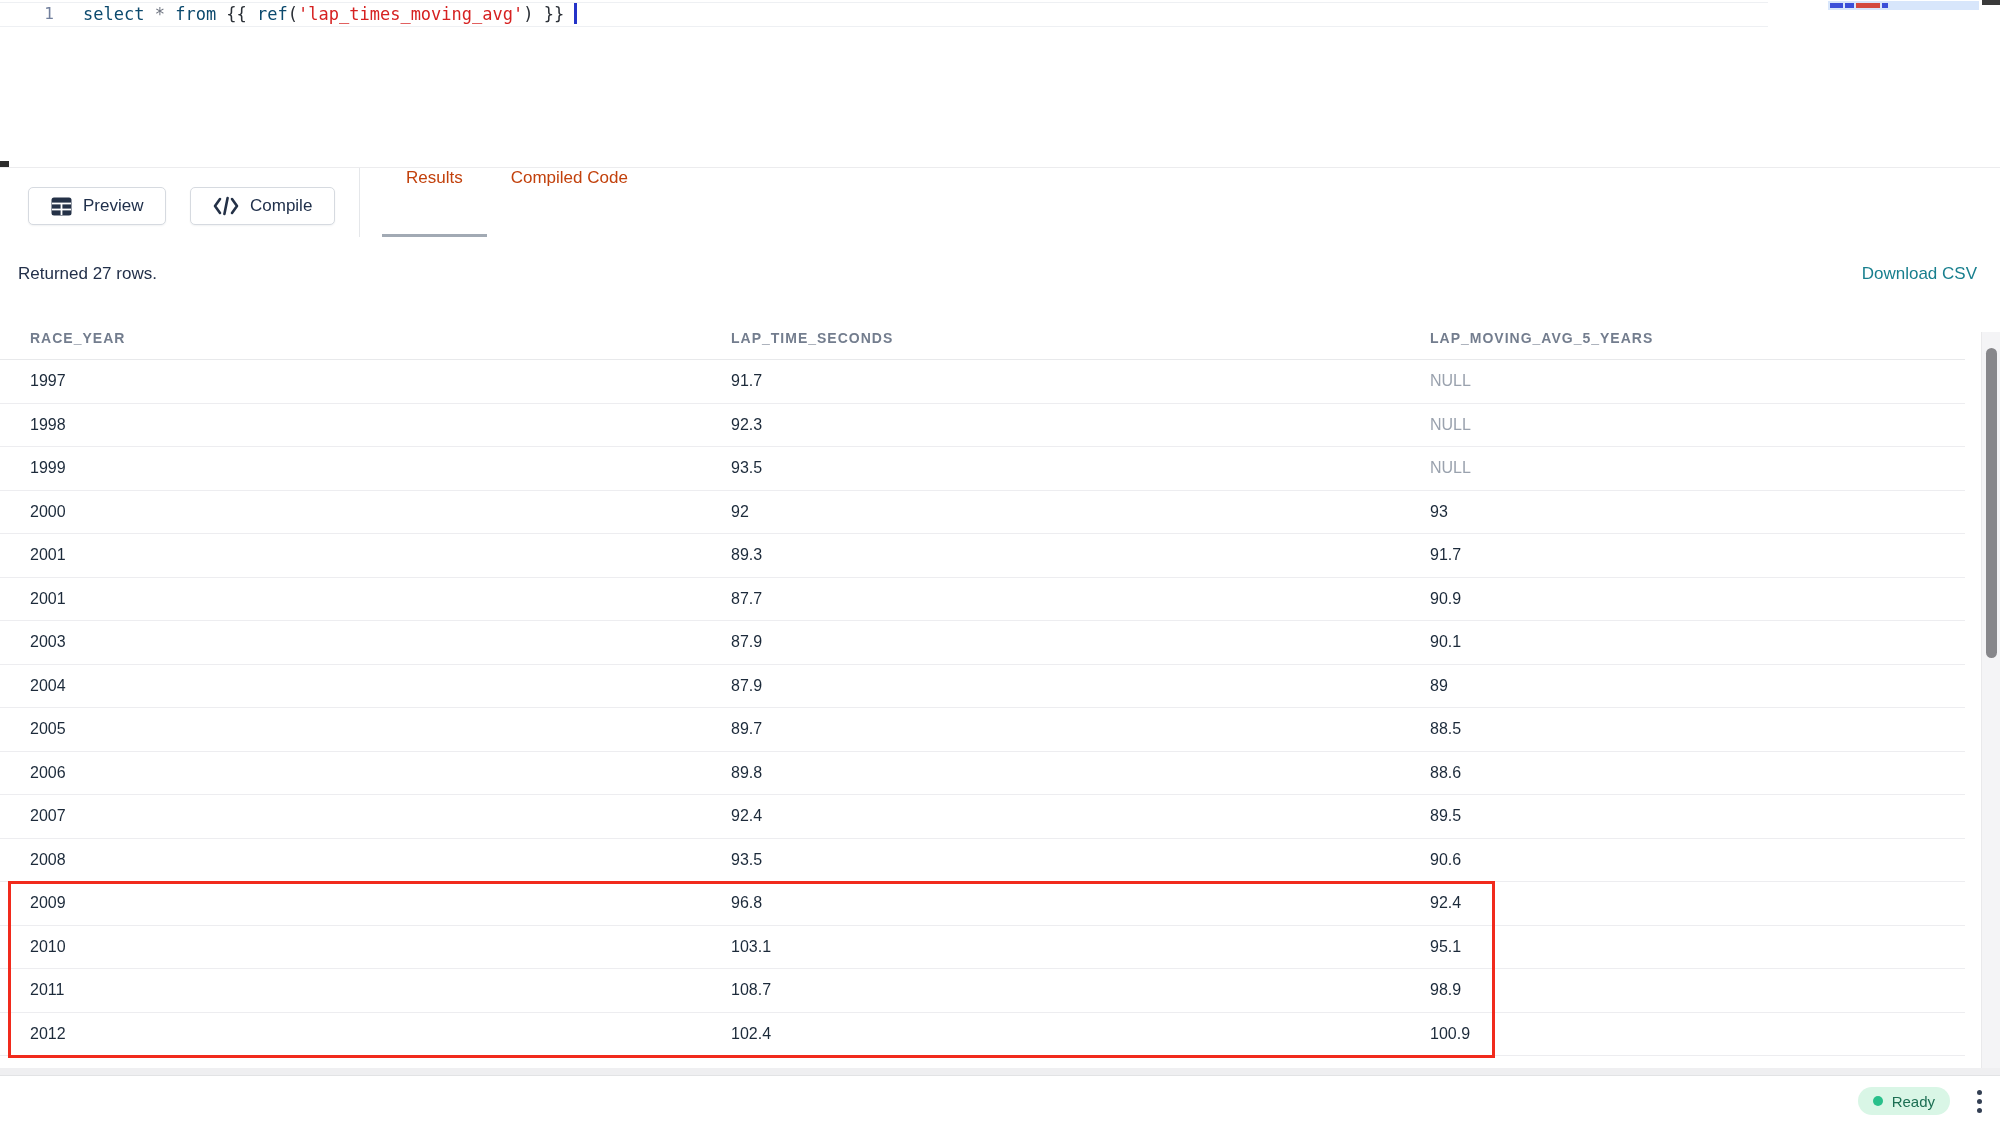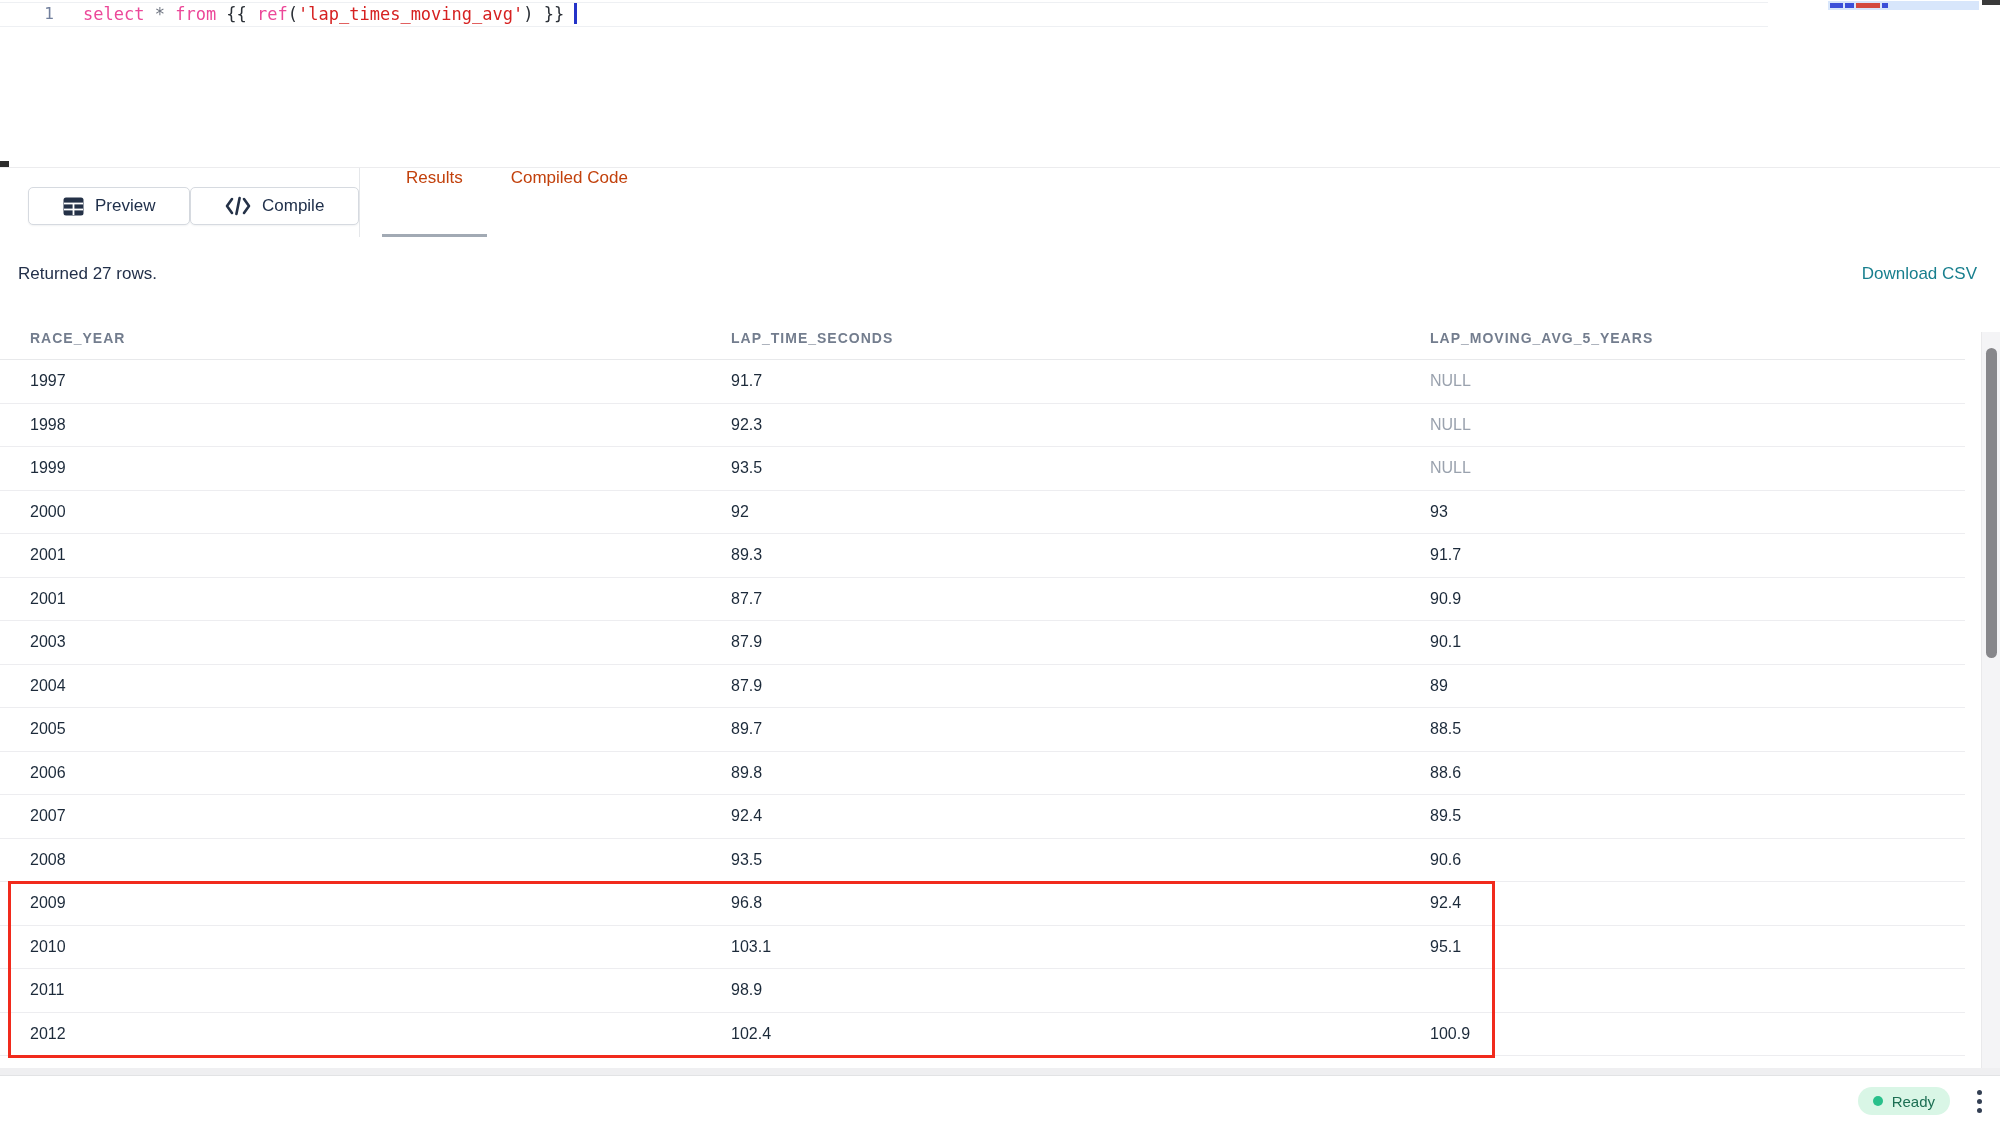--- a/index.html
+++ b/index.html
@@ -7,37 +7,37 @@
     font-family:"Liberation Sans", sans-serif; }
 
   
   #editor { position:absolute; left:0; top:0; width:2000px; height:167px; background:#fff; }
   #editor .active-line { position:absolute; left:0; top:2px; width:1768px; height:25px;
     border-top:1px solid #eef0f3; border-bottom:1px solid #eef0f3; }
   #editor .gutter-num { position:absolute; left:30px; top:4px; width:24px; text-align:right;
     font-family:"DejaVu Sans Mono", monospace; font-size:16px; color:#72809d; }
   #editor .code-line { position:absolute; left:83px; top:3px; white-space:pre;
     font-family:"DejaVu Sans Mono", monospace; font-size:17px; line-height:23px; color:#2a2f36; }
-  .tok-keyword { color:#ec4899; }
+  .tok-keyword { color:#0c4a6e; }
   .tok-operator { color:#6e7480; }
   .tok-string { color:#d62121; }
   .tok-plain { color:#2a2f36; }
   .cursor { display:inline-block; width:2.5px; height:21px; background:#2433c8; vertical-align:text-bottom; }
   #minimap { position:absolute; left:1828px; top:1px; width:151px; height:9px; background:#d8e6fb; }
   #minimap .mini-marks { position:absolute; left:2px; top:2px; width:64px; height:5px;
     background:linear-gradient(90deg,#3b4fd8 0 13px,transparent 13px 15px,#3b4fd8 15px 24px,
       transparent 24px 26px,#d44a3e 26px 50px,transparent 50px 52px,#3b4fd8 52px 58px,transparent 58px); }
   #editor .mini-scroll-thumb { position:absolute; left:1982px; top:0; width:18px; height:5px; background:#3a3a3a; }
   #editor .pane-handle { position:absolute; left:0; top:161px; width:9px; height:6px; background:#2c2c2c; }
 
   
   #toolbar { position:absolute; left:0; top:167px; width:2000px; height:70px; background:#fff;
     border-top:1px solid #ececee; }
   .tb-btn { position:absolute; top:19px; height:38px; display:flex; align-items:center; gap:11px;
-    padding:0 34px; background:#fff; border:1px solid #d6dae0; border-radius:5px;
+    padding:0 22px; background:#fff; border:1px solid #d6dae0; border-radius:5px;
     box-shadow:0 1px 2px rgba(20,30,50,.06); cursor:pointer;
     font-size:17px; color:#20304b; font-weight:500; }
   #btn-preview { left:28px; }
   #btn-compile { left:190px; }
   .tb-divider { position:absolute; left:359px; top:0; width:1px; height:70px; background:#e5e7ea; }
   .tabs { position:absolute; left:382px; top:0; height:70px; display:flex; }
   .tab { position:relative; height:70px; display:flex; align-items:flex-start; padding:0 24px;
     font-size:17px; color:#c2410c; cursor:pointer; }
   .tab.active { font-weight:500; }
   .tab.active .tab-underline { position:absolute; left:0; right:0; bottom:0; height:4px; background:#a2aab4; }
@@ -202,20 +202,21 @@
           <div class="td">96.8</div>
           <div class="td">92.4</div>
         </div>
         <div class="trow tbody-row">
           <div class="td">2010</div>
           <div class="td">103.1</div>
           <div class="td">95.1</div>
         </div>
         <div class="trow tbody-row">
           <div class="td">2011</div>
+          <div class="td">108.7</div>
           <div class="td">98.9</div>
         </div>
         <div class="trow tbody-row">
           <div class="td">2012</div>
           <div class="td">102.4</div>
           <div class="td">100.9</div>
         </div>
       </div>
   </div>
 

